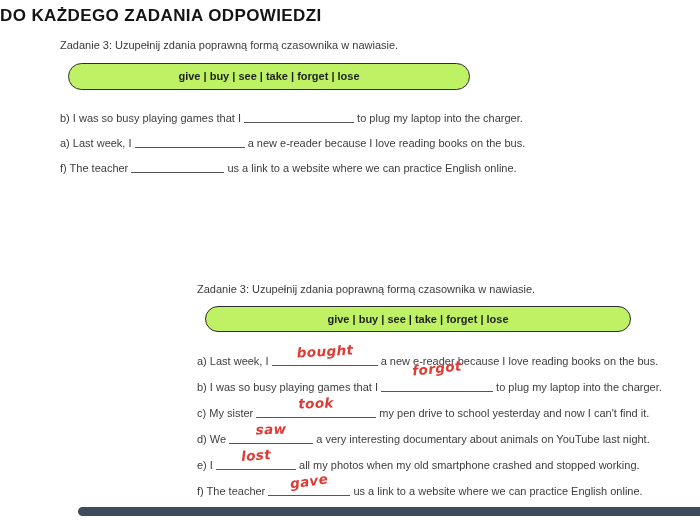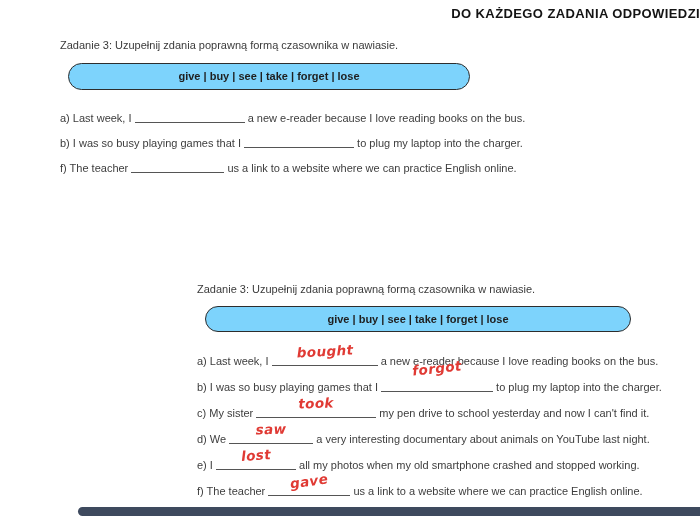--- a/index.html
+++ b/index.html
@@ -1,29 +1,29 @@
 <!DOCTYPE html>
 <html><head>
 <meta charset="utf-8">
 <style>
   html,body{margin:0;padding:0;}
   body{
     width:700px;height:520px;background:#ffffff;position:relative;overflow:hidden;
     font-family:"Liberation Sans",sans-serif;
   }
   .page-title{
-    position:absolute;top:6px;left:0;width:700px;text-align:right;
-    font-size:13px;font-weight:bold;color:#141414;letter-spacing:.4px;
+    position:absolute;top:6px;left:0;width:700px;text-align:left;
+    font-size:17px;font-weight:bold;color:#141414;letter-spacing:.4px;
   }
   .exercise{position:absolute;font-size:11px;color:#3d3d3d;}
   #ex1{left:60px;top:39px;width:600px;}
   #ex2{left:197px;top:283px;width:500px;}
   .heading{font-size:11px;color:#3b3b3b;}
   .pill{
-    border:1.6px solid #2d2d2d;background:#7dd3fc;border-radius:15px;
+    border:1.6px solid #2d2d2d;background:#bef264;border-radius:15px;
     text-align:center;font-weight:bold;color:#1f1f1f;font-size:11px;
   }
   #ex1 .pill{width:400px;height:25px;line-height:25px;margin:12px 0 0 8px;}
   #ex2 .pill{width:424px;height:24px;line-height:24px;margin:11px 0 0 8px;}
   #ex1 .rows{margin-top:16px;}
   #ex2 .rows{margin-top:16px;}
   .row{line-height:25px;white-space:nowrap;}
   #ex2 .row{line-height:26px;}
   .blank{
     display:inline-block;border-bottom:1px solid #555555;height:12px;
@@ -48,22 +48,22 @@
 </style>
 </head>
 <body>
 
 <div class="page-title">DO KAŻDEGO ZADANIA ODPOWIEDZI</div>
 
 <div class="exercise" id="ex1">
   <div class="heading">Zadanie 3:  Uzupełnij zdania poprawną formą czasownika w nawiasie.</div>
   <div class="pill">give | buy | see | take | forget | lose</div>
   <div class="rows">
+    <div class="row"><span>b) I was so busy playing games that I </span><span class="blank" style="width:110px"></span><span> to plug my laptop into the charger.</span></div>
     <div class="row"><span>a) Last week, I </span><span class="blank" style="width:110px"></span><span> a new e-reader because I love reading books on the bus.</span></div>
-    <div class="row"><span>b) I was so busy playing games that I </span><span class="blank" style="width:110px"></span><span> to plug my laptop into the charger.</span></div>
     <div class="row"><span>f) The teacher </span><span class="blank" style="width:93px"></span><span> us a link to a website where we can practice English online.</span></div>
   </div>
 </div>
 
 <div class="exercise" id="ex2">
   <div class="heading">Zadanie 3:  Uzupełnij zdania poprawną formą czasownika w nawiasie.</div>
   <div class="pill">give | buy | see | take | forget | lose</div>
   <div class="rows">
     <div class="row"><span>a) Last week, I </span><span class="blank" style="width:106px"><span class="ans rot3">bought</span></span><span> a new e-reader because I love reading books on the bus.</span></div>
     <div class="row"><span>b) I was so busy playing games that I </span><span class="blank" style="width:112px"><span class="ans rot6 raised">forgot</span></span><span> to plug my laptop into the charger.</span></div>

